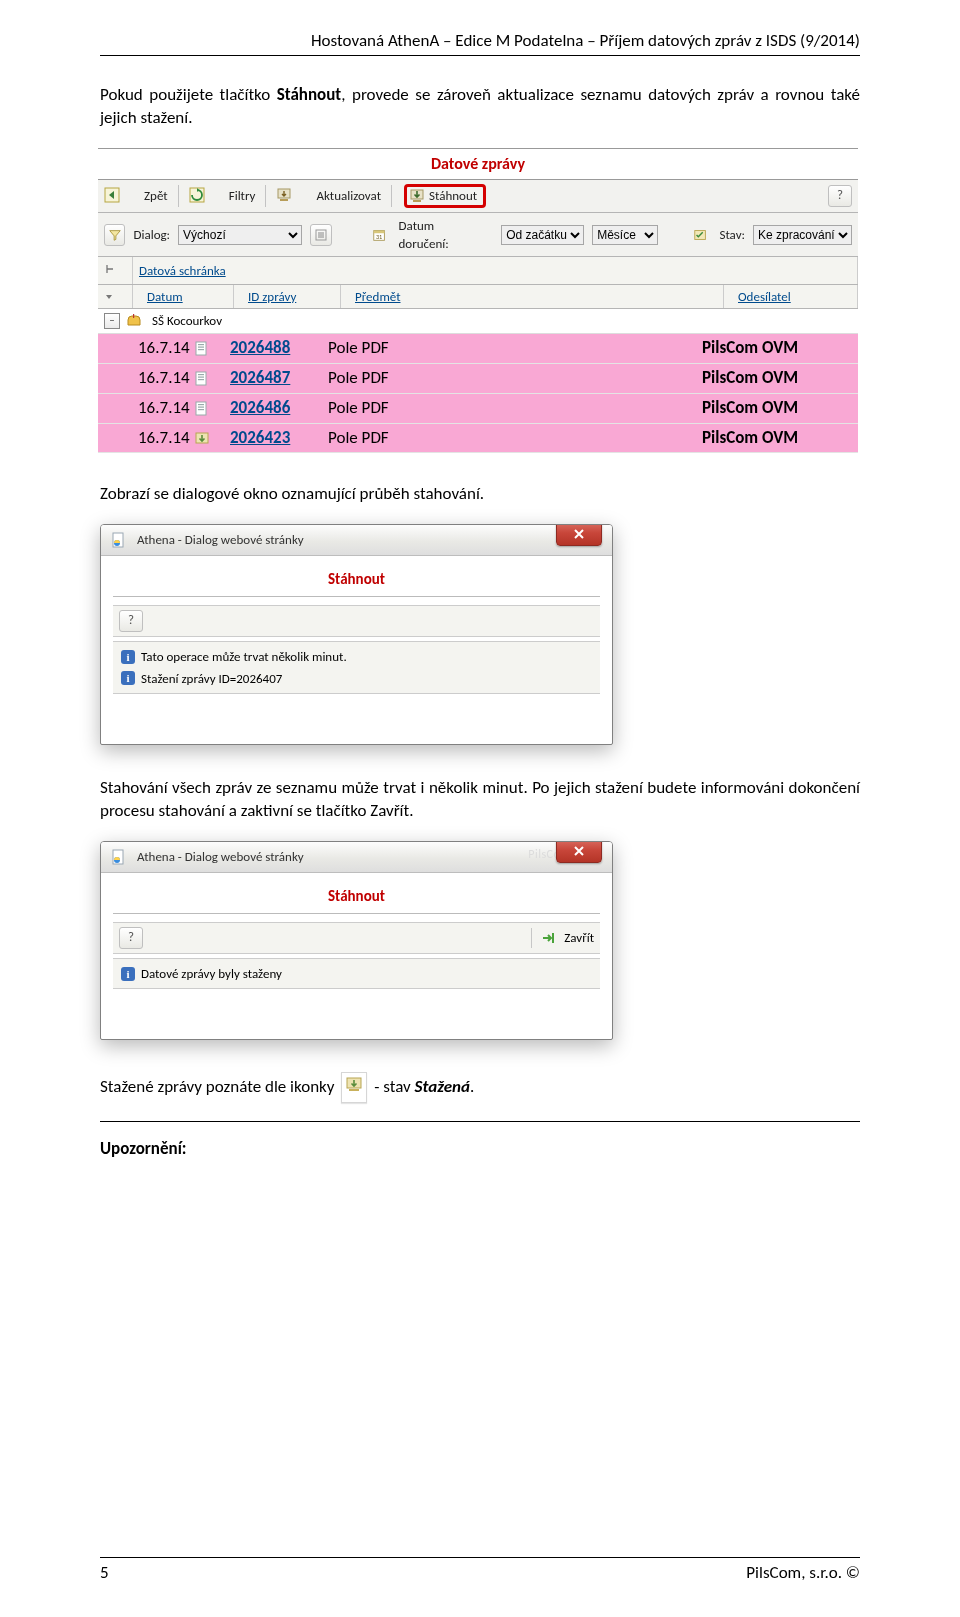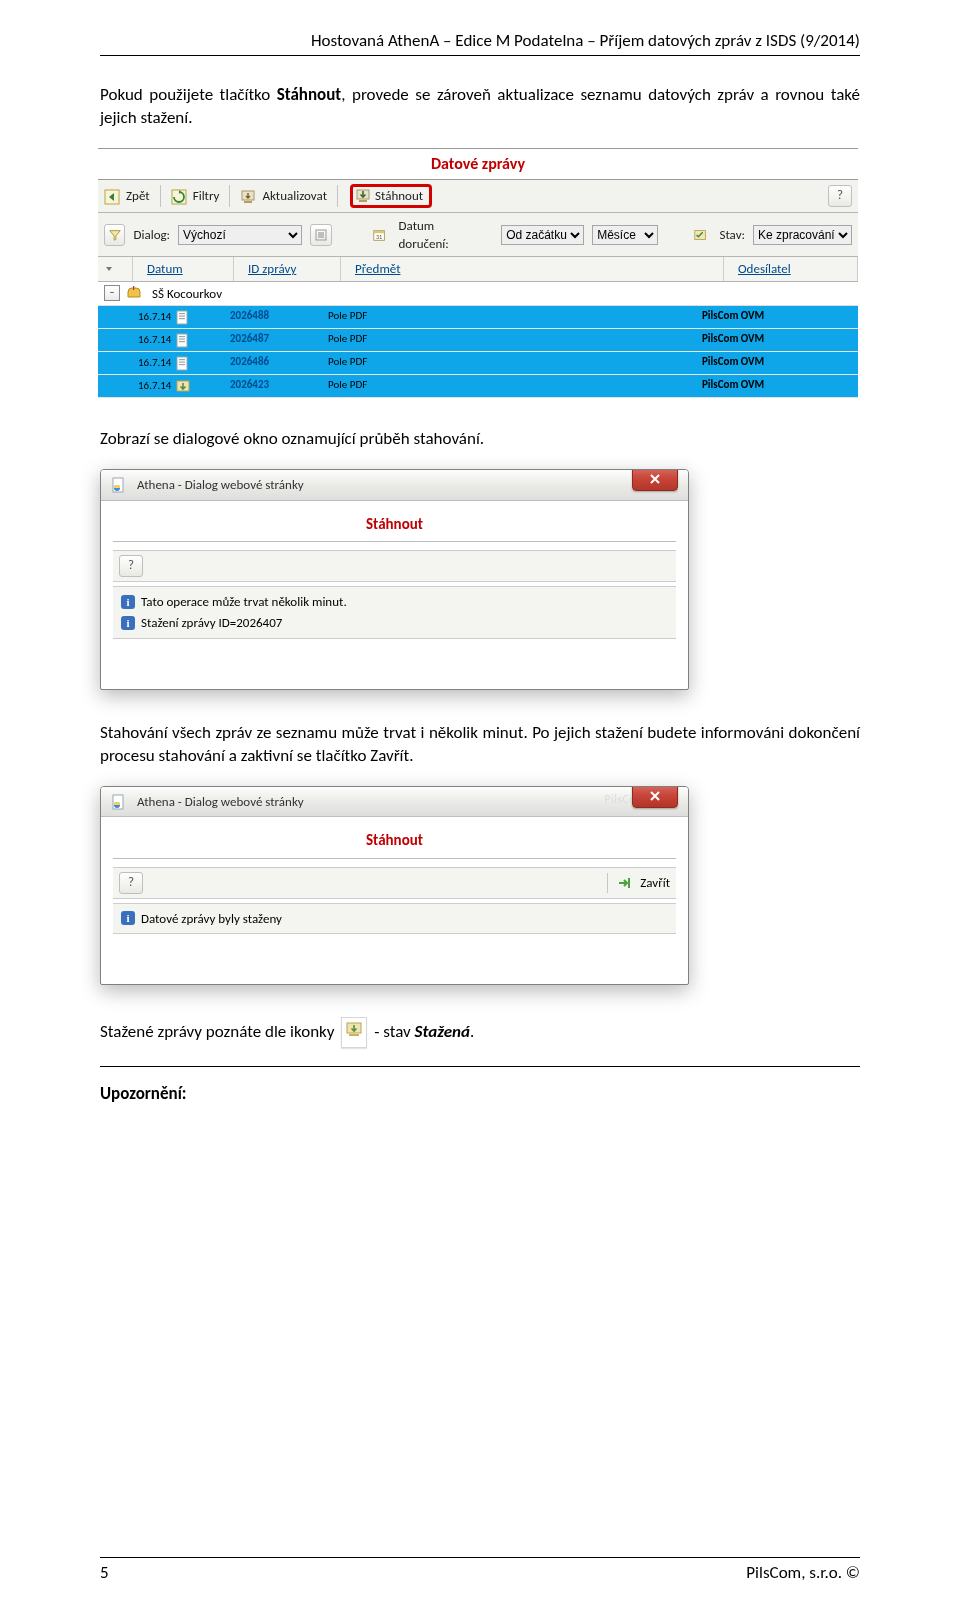--- a/index.html
+++ b/index.html
@@ -63,21 +63,21 @@
     background: #f2f2ef;
     padding: 4px 6px;
     display: flex;
     align-items: center;
     gap: 8px;
     font-size: 13px;
     color: #222;
     position: relative;
   }
   .fig1 .toolbar .spacer { flex: 1; }
-  .fig1 .tb-group { display: inline-flex; align-items: flex-end; gap: 2px; }
+  .fig1 .tb-group { display: inline-flex; align-items: flex-start; gap: 20px; }
   .fig1 .toolbar .sep {
     width: 1px; height: 22px; background: #c3c3c3; margin: 0 2px;
   }
   .fig1 .stahnout-wrap {
     border: 3px solid #d40000;
     border-radius: 4px;
     padding: 0 6px 0 2px;
     margin-left: 2px;
     display: inline-flex; align-items: center;
   }
@@ -152,44 +152,44 @@
     border-bottom: 1px solid #ddd;
     background: #fff;
     display: flex;
     align-items: center;
     font-size: 13px;
     padding: 3px 6px;
     gap: 6px;
   }
   .fig1 .data-row {
     border-bottom: 1px solid #e4e4e4;
-    background: #0ea5e9;
+    background: #f9a8d4;
     display: flex;
-    font-size: 11px;
+    font-size: 17px;
   }
   .fig1 .data-row .cell {
     padding: 3px 6px;
   }
   .fig1 .data-row .idlink {
-    color: #004b8d; font-weight: bold;  margin-top: 44px;
+    color: #004b8d; font-weight: bold; text-decoration: underline; margin-top: 44px;
   }
   .fig1 .data-row .sender { font-weight: bold; }
   .fig1 .exp-toggle {
     width: 14px; height: 14px;
     border: 1px solid #888;
     font-size: 11px;
     line-height: 12px;
     text-align: center;
     color: #333;
     background: linear-gradient(#fff,#eaeaea);
   }
 
   
   .dlg {
-    width: 589px;
+    width: 513px;
     margin: 10px 0 32px 0;
     position: relative;
     border-radius: 8px;
   }
   .dlg .frame {
     border: 1px solid #808080;
     background: #fff;
     box-shadow: 0 6px 20px rgba(0,0,0,0.28);
     border-radius: 4px 4px 2px 2px;
     overflow: hidden;
@@ -416,20 +416,28 @@
             <rect x="2" y="3" width="12" height="10" fill="#f2e8b7" stroke="#b7a24c"></rect>
             <path d="M4 8 l2 2 l5 -5" fill="none" stroke="#3c8a3c" stroke-width="1.6"></path>
           </svg>
     </span>
     <span>Stav:</span>
     <select class="stav-sel">
       <option>Ke zpracování</option>
     </select>
   </div>
 
+  <div class="thead">
+    <div class="cell col-exp">
+      <svg width="12" height="12" viewBox="0 0 12 12">
+            <path d="M3 2 v8 M3 6 h6" stroke="#777" stroke-width="1.3"></path>
+          </svg>
+    </div>
+    <div class="cell link" style="flex:1">Datová schránka</div>
+  </div>
   <div class="subhead">
     <div class="cell nolnk col-exp">
       <svg width="10" height="10" viewBox="0 0 10 10">
             <path d="M2 4 h6 L5 8 Z" fill="#777"></path>
           </svg>
     </div>
     <div class="cell col-date">Datum</div>
     <div class="cell col-id">ID zprávy</div>
     <div class="cell col-subj">Předmět</div>
     <div class="cell col-send">Odesílatel</div>

